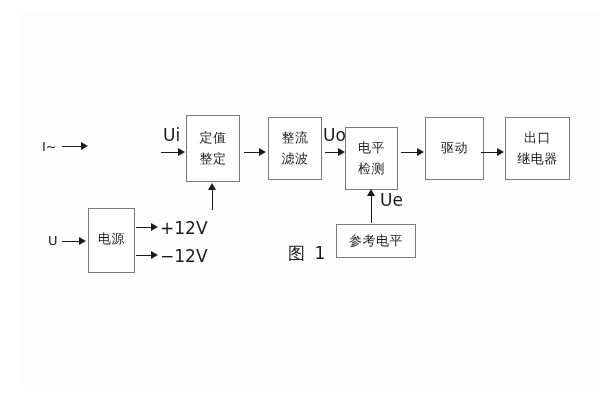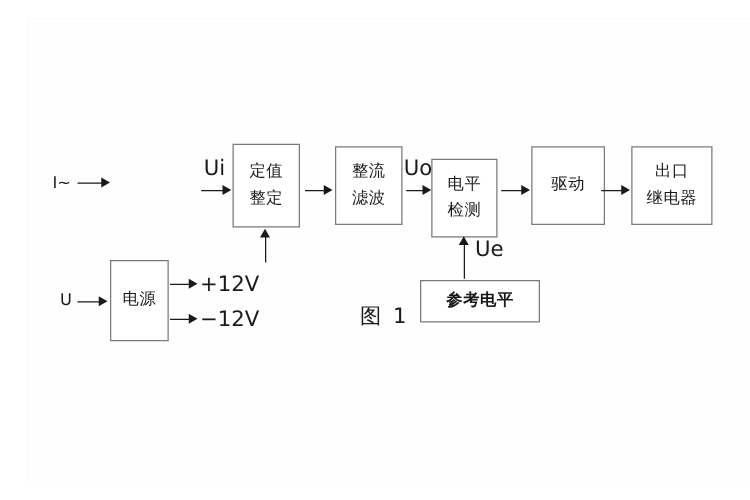--- a/index.html
+++ b/index.html
@@ -145,21 +145,21 @@
   <div class="label" style="left:160px; top:220px;">+12V</div>
 
   <div class="h-line" style="left:136px; top:255px; width:16px;"></div>
   <div class="arrow-r" style="left:151px; top:251px;"></div>
   <div class="label" style="left:160px; top:248px;">−12V</div>
 
 
   <div class="v-line" style="left:212px; top:189px; height:21px;"></div>
   <div class="arrow-u" style="left:208px; top:183px;"></div>
 
-  <div class="block" style="left:336px; top:224px; width:96px; height:34px;font-weight:bold;">
+  <div class="block" style="left:336px; top:224px; width:80px; height:34px;">
     <span class="line">参考电平</span>
   </div>
 
   <div class="v-line" style="left:371px; top:195px; height:28px;"></div>
   <div class="arrow-u" style="left:367px; top:189px;"></div>
   <div class="label" style="left:380px; top:192px;">Ue</div>
 
   <div class="label" style="left:288px; top:245px; letter-spacing:2px;">图 1</div>
 </div>
 

